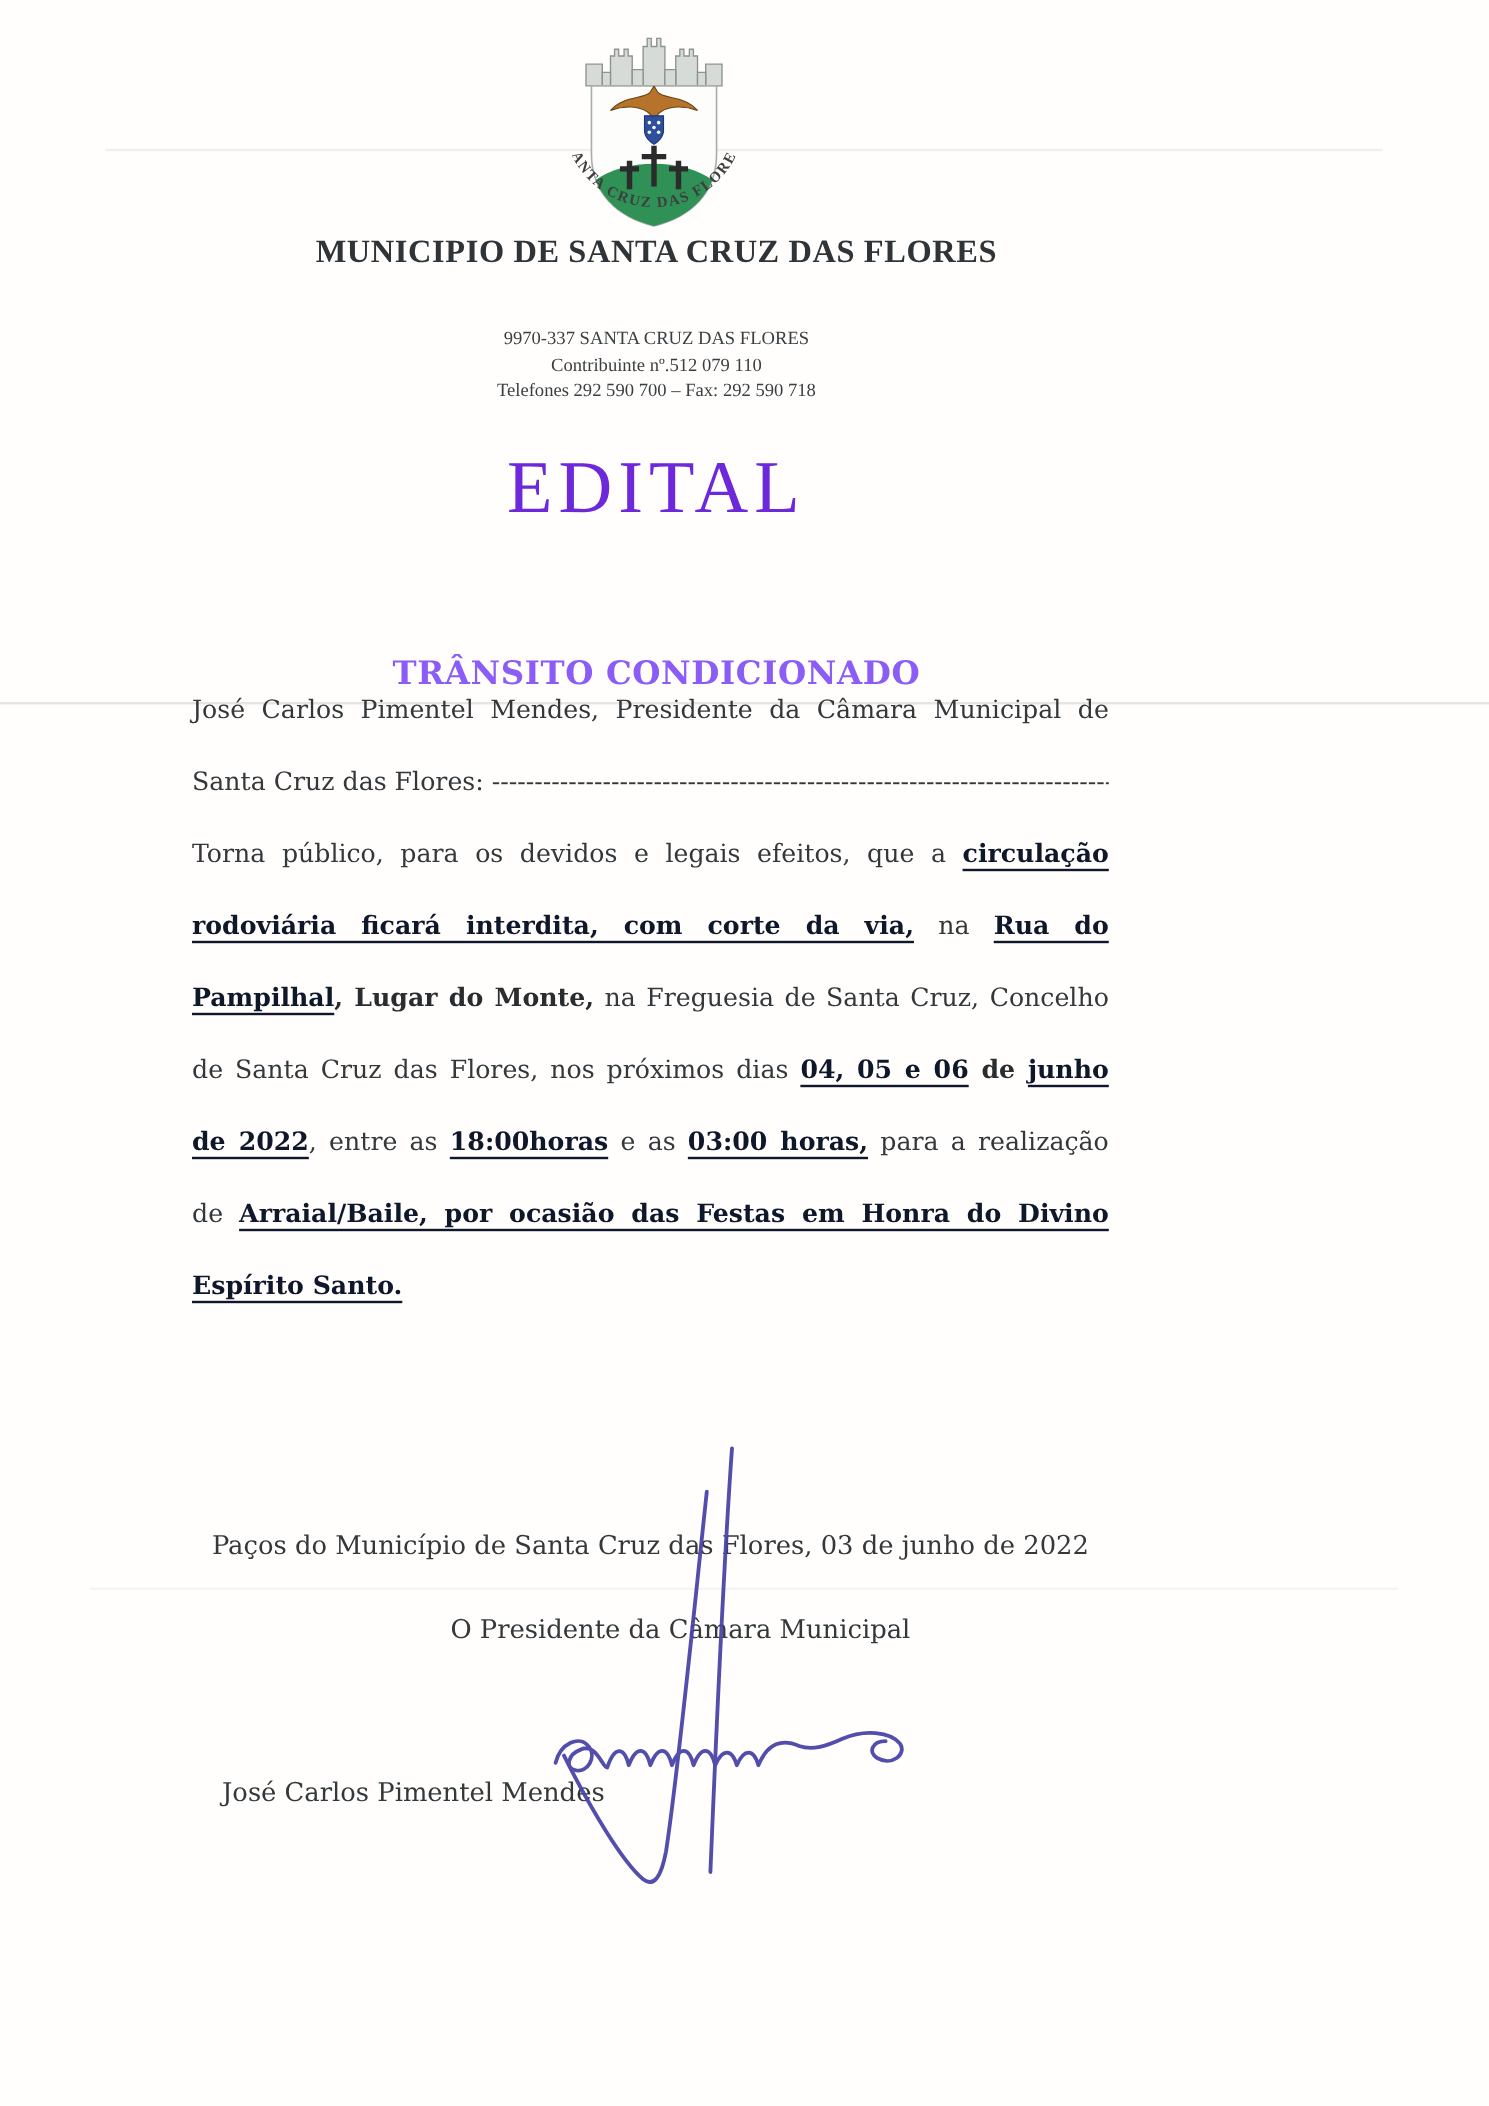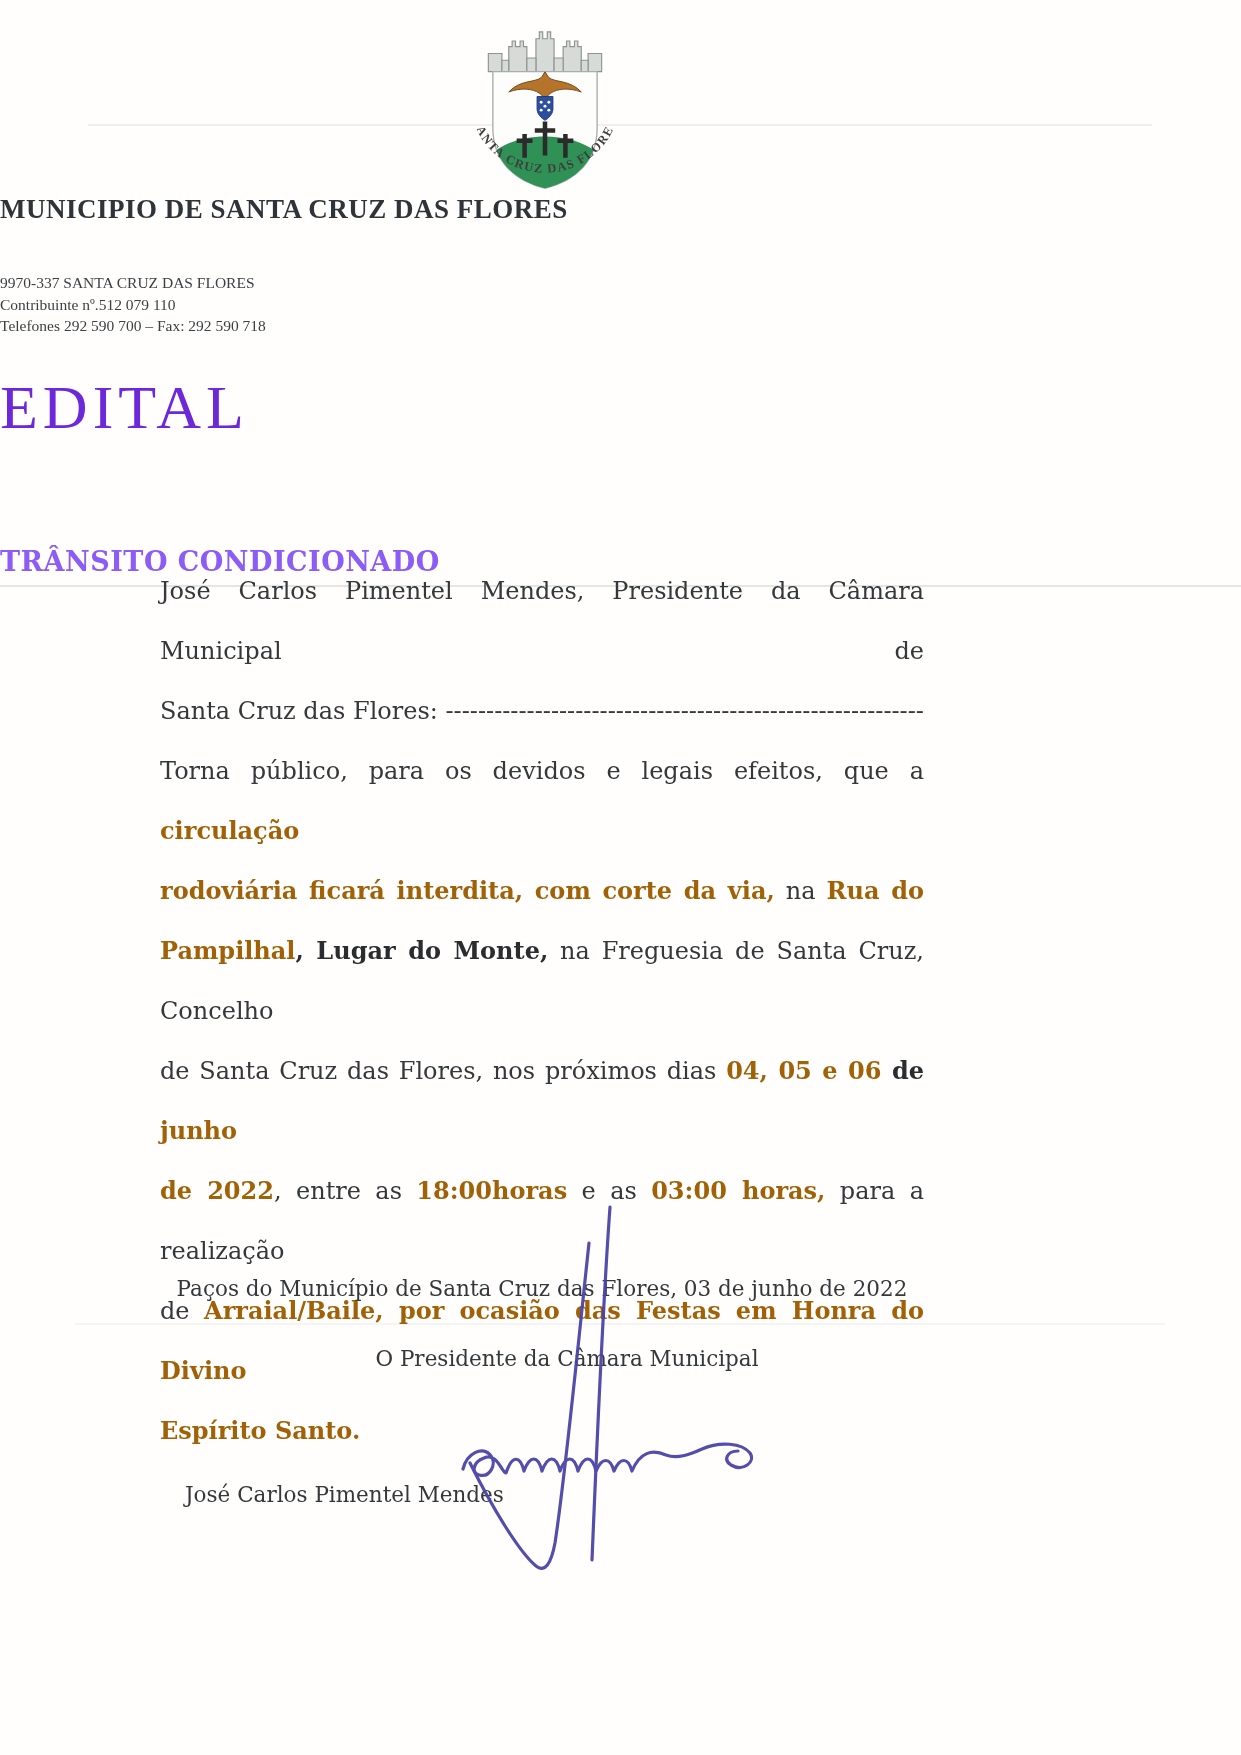--- a/index.html
+++ b/index.html
@@ -5,41 +5,41 @@
   html,body{margin:0;padding:0;background:#ffffff;}
   .page{
     position:relative;
     width:1241px;height:1755px;
     background:#fffefd;
     overflow:hidden;
     font-family:"Liberation Serif",serif;
     color:#34383b;
   }
   .artifact{position:absolute;background:#e9e8e3;height:2px;}
-  .hdr-center{position:absolute;left:0;width:1094px;}
+  .hdr-center{position:absolute;left:0;width:1094px;text-align:center;}
   .crest-wrap{position:absolute;left:545px;top:24px;transform:translateX(-50%);}
   .municipality{top:194px;font-size:27px;font-weight:bold;letter-spacing:.5px;color:#2f3438;}
   .department{top:242px;font-size:19px;font-weight:bold;color:#30363a;}
   .addr{top:272px;font-size:15.5px;line-height:21.5px;color:#3a3f42;}
   .edital{top:372px;font-size:62px;letter-spacing:5px;color:#6d28d9;font-weight:400;}
   .subtitle{
     top:546px;font-family:"DejaVu Serif",serif;font-size:27px;font-weight:bold;
     letter-spacing:.5px;color:#8b5cf6;
   }
   .body-text{
     position:absolute;left:160px;top:561px;width:764px;
-    font-family:"DejaVu Serif",serif;font-size:24px;line-height:60px;color:#34383b;
+    font-family:"DejaVu Serif",serif;font-size:21px;line-height:60px;color:#34383b;
   }
   .jline{text-align:justify;text-align-last:justify;}
   .lline{text-align:left;}
   .nowrapline{white-space:nowrap;overflow:hidden;}
   .seg-b{font-weight:bold;color:#2a2d2f;}
   .seg-bu{
-    font-weight:bold;color:#a16207;
-    text-decoration-thickness:2px;text-underline-offset:6px;
+    font-weight:bold;color:#0f172a;
+    text-decoration:underline;text-decoration-thickness:2px;text-underline-offset:6px;
   }
   .closing-place{
     position:absolute;left:160px;top:1276px;width:764px;text-align:center;
     font-family:"DejaVu Serif",serif;font-size:21.5px;color:#34383b;
   }
   .signer-title{
     position:absolute;left:185px;top:1346px;width:764px;text-align:center;
     font-family:"DejaVu Serif",serif;font-size:21.5px;color:#34383b;
   }
   .signer-name{

